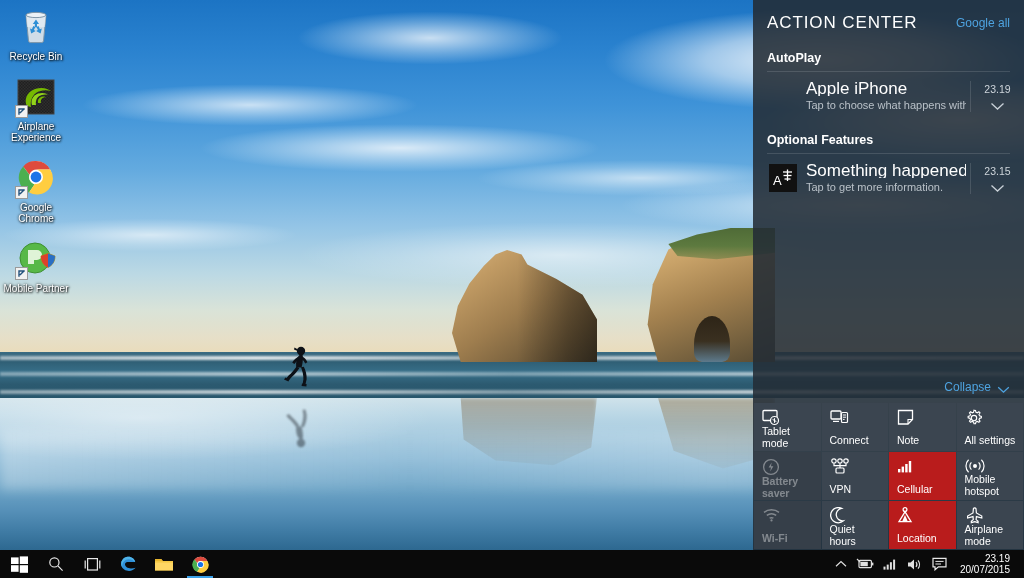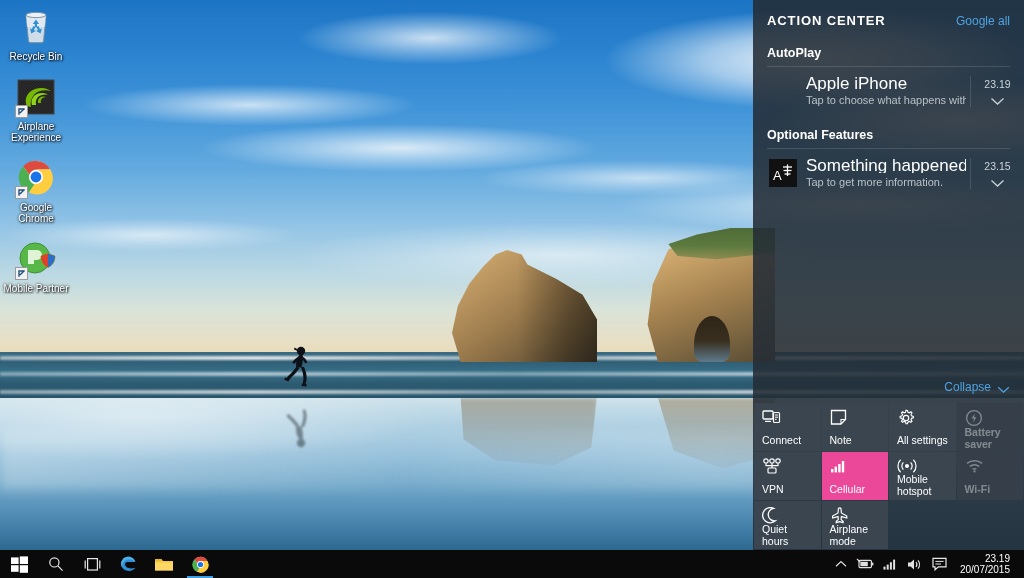--- a/index.html
+++ b/index.html
@@ -142,21 +142,21 @@
   #action-center {
     position:absolute; right:0; top:0; width:271px; height:550px;
     background:rgba(35,44,53,.88);
     display:flex; flex-direction:column; z-index:20;
     color:#fff;
   }
   .ac-head {
     display:flex; align-items:center; justify-content:space-between;
     padding:13px 14px 0 14px;
   }
-  .ac-title { font-size:13px; font-weight:bold; letter-spacing:.9px; }
+  .ac-title { font-size:17px; font-weight:normal; letter-spacing:.9px; }
   .ac-clear { font-size:12px; color:#4ea3e0; cursor:default; }
 
   .ac-scroll { flex:1; overflow:hidden; padding-top:8px; }
   .grp-title { font-size:12.5px; font-weight:bold; padding:10px 14px 6px 14px; }
   .grp-rule { height:1px; background:rgba(255,255,255,.13); margin:0 14px; }
 
   .notif {
     display:flex; align-items:flex-start; padding:9px 0 11px 0; position:relative;
   }
   .notif-icon {
@@ -185,21 +185,21 @@
     display:flex; align-items:flex-end; justify-content:flex-end; gap:6px;
     padding:0 14px 9px 0; font-size:12px; color:#4ea3e0; cursor:default;
   }
 
   .tiles { display:grid; grid-template-columns:repeat(4,1fr); gap:1px; padding:0 1px 1px 1px; }
   .tile {
     height:48px; background:#3b4550; padding:6px 7px 0 8px;
     display:flex; flex-direction:column; justify-content:space-between;
     cursor:default; position:relative;
   }
-  .tile.on { background:#ec4899; }
+  .tile.on { background:#b91c1c; }
   .tile.off { background:#363f49;font-weight:bold; }
   .tile .t-ico { height:18px; display:flex; align-items:flex-start; }
   .tile .t-lbl {
     font-size:10.5px; line-height:11.5px; color:#fff; padding-bottom:5px;
     word-wrap:break-word;
   }
   .tile.off .t-lbl, .tile.off .t-ico { opacity:.38; }
   svg { display:block; }
 </style>
 </head>
@@ -394,20 +394,30 @@
       <span>Collapse</span>
       <span>
         <svg width="13" height="8" viewBox="0 0 13 8">
             <path d="M1.2 1.2 L6.5 6.2 L11.8 1.2" stroke="#4ea3e0" stroke-width="1.3" fill="none"></path>
           </svg>
       </span>
     </div>
 
     <div class="tiles">
 
+      <div class="tile">
+        <div class="t-ico">
+          <svg width="19" height="17" viewBox="0 0 19 17">
+            <rect x="1" y="1.5" width="14" height="10" rx="1" fill="none" stroke="#fff" stroke-width="1.3"></rect>
+            <circle cx="12.5" cy="11.5" r="4" fill="#3b4550" stroke="#fff" stroke-width="1.2"></circle>
+            <path d="M12.5 9.2 v4.6 M10.6 10.4 l3.8 2.2" stroke="#fff" stroke-width="1"></path>
+          </svg>
+        </div>
+        <div class="t-lbl">Tablet mode</div>
+      </div>
 
       <div class="tile">
         <div class="t-ico">
           <svg width="19" height="17" viewBox="0 0 19 17">
             <rect x="1" y="2" width="10" height="8" rx="1" fill="none" stroke="#fff" stroke-width="1.3"></rect>
             <path d="M3 12.4 h6" stroke="#fff" stroke-width="1.2"></path>
             <rect x="11.5" y="3.5" width="6" height="10" rx="1" fill="#3b4550" stroke="#fff" stroke-width="1.2"></rect>
             <path d="M13 6 h3 M13 8.2 h3 M13 10.4 h1.6" stroke="#fff" stroke-width="1"></path>
           </svg>
         </div>
@@ -496,20 +506,30 @@
 
       <div class="tile">
         <div class="t-ico">
           <svg width="16" height="17" viewBox="0 0 16 17">
             <path d="M11.6 1.4 A7.6 7.6 0 1 0 13.4 13.8 A6.2 6.2 0 0 1 11.6 1.4 Z" fill="none" stroke="#fff" stroke-width="1.3"></path>
           </svg>
         </div>
         <div class="t-lbl">Quiet hours</div>
       </div>
 
+      <div class="tile on">
+        <div class="t-ico">
+          <svg width="16" height="17" viewBox="0 0 16 17">
+            <circle cx="8" cy="2.6" r="1.9" fill="none" stroke="#fff" stroke-width="1.3"></circle>
+            <path d="M8 4.8 L2 14.6 h12 Z" fill="none" stroke="#fff" stroke-width="1.3"></path>
+            <path d="M8 8 L5.2 14.6 h5.6 Z" fill="#fff"></path>
+          </svg>
+        </div>
+        <div class="t-lbl">Location</div>
+      </div>
 
       <div class="tile">
         <div class="t-ico">
           <svg width="19" height="17" viewBox="0 0 19 17">
             <path d="M8.4 1.6 a1.5 1.5 0 0 1 2.6 0 l.4 4.4 5.4 3 v2 l-5.4 -1.4 -.3 3 2 1.6 v1.4 l-3.4 -.9 -3.4 .9 v-1.4 l2 -1.6 -.3 -3 -5.4 1.4 v-2 l5.4 -3 Z" fill="none" stroke="#fff" stroke-width="1.2"></path>
           </svg>
         </div>
         <div class="t-lbl">Airplane mode</div>
       </div>
     </div>

